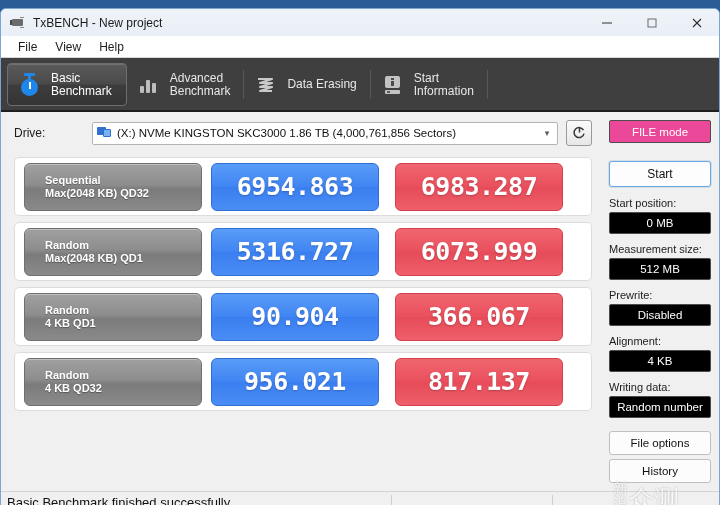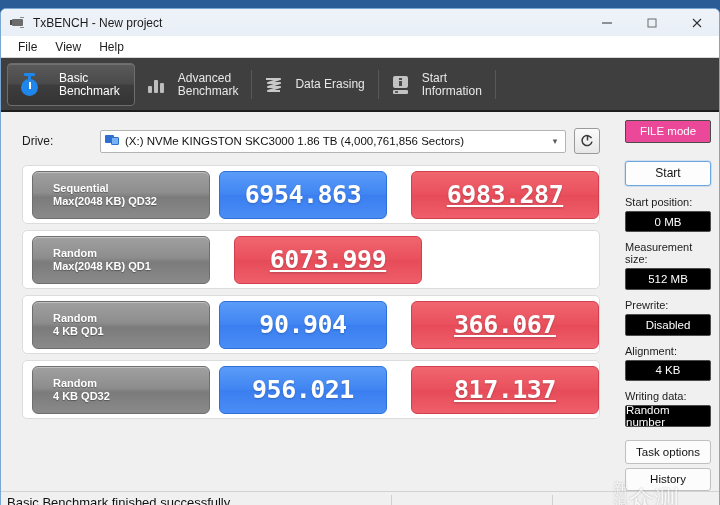--- a/index.html
+++ b/index.html
@@ -120,21 +120,20 @@
     padding: 0 14px 0 10px;
     position: relative;
     margin: 5px 0 4px 0;
     border-radius: 4px;
     min-width: 0;
   }
   .tab.active {
     background: linear-gradient(to bottom, #5a5a5a 0%, #4a4a4a 48%, #3d3d3d 52%, #343434 100%);
     border: 1px solid #6d6d6d;
     box-shadow: inset 0 1px 0 rgba(255,255,255,0.14);
-    gap: 8px;
   }
   .tab .divider {
     position: absolute;
     right: 0; top: 7px; bottom: 7px;
     width: 1px;
     background: #585858;
   }
   .tab-ico {
     width: 24px; height: 26px;
     flex: none;
@@ -229,21 +228,21 @@
     position: relative;
     background: #f0f0f0;
     display: flex;
     min-height: 0;
   }
   .left-col {
     width: 596px;
     flex: none;
     display: flex;
     flex-direction: column;
-    padding: 12px;
+    padding: 4px;
   }
   .right-col {
     flex: 1;
     padding: 8px 8px 0 4px;
     display: flex;
     flex-direction: column;
   }
 
   
   .drive-row {
@@ -408,25 +407,24 @@
     text-shadow: 0 1px 2px rgba(0,0,0,0.22);
     box-sizing: border-box;
   }
   .val-read {
     width: 168px;
     margin-left: 9px;
     background: linear-gradient(to bottom,#5a9cf8 0%, #3f84f2 50%, #3a7ef0 51%, #4a8df5 100%);
     border: 1px solid #2f6fd8;
   }
   .val-write {
-    width: 188px;
-    margin-left: 24px;
+    width: 168px;
+    margin-left: 16px;
     background: linear-gradient(to bottom,#f0666f 0%, #e94f5c 50%, #e64b58 51%, #ef5f6b 100%);
     border: 1px solid #d33f4c;
-    text-decoration: underline;
   }
 
   
   .mode-btn {
     height: 21px;
     background: #ec4899;
     border: 1px solid #4c4c4c;
     border-radius: 2px;
     color: #ffffff;
     font-size: 11.5px;
@@ -655,20 +653,21 @@
             </div>
             <div class="val val-read">6954.863</div>
             <div class="val val-write">6983.287</div>
           </div>
 
           <div class="row">
             <div class="chip-task">
               <div class="t1">Random</div>
               <div class="t2">Max(2048 KB) QD1</div>
             </div>
+            <div class="val val-read">5316.727</div>
             <div class="val val-write">6073.999</div>
           </div>
 
           <div class="row">
             <div class="chip-task">
               <div class="t1">Random</div>
               <div class="t2">4 KB QD1</div>
             </div>
             <div class="val val-read">90.904</div>
             <div class="val val-write">366.067</div>
@@ -699,21 +698,21 @@
 
       <div class="field-label">Prewrite:</div>
       <div class="field-box">Disabled</div>
 
       <div class="field-label">Alignment:</div>
       <div class="field-box">4 KB</div>
 
       <div class="field-label">Writing data:</div>
       <div class="field-box">Random number</div>
 
-      <div class="side-btn">Task options</div>
+      <div class="side-btn">File options</div>
       <div class="side-btn">History</div>
     </div>
 
   </div>
 
   <div class="statusbar">
     <div class="status-seg1">Basic Benchmark finished successfully.</div>
     <div class="status-seg2"></div>
     <div class="status-seg3"></div>
   </div>

